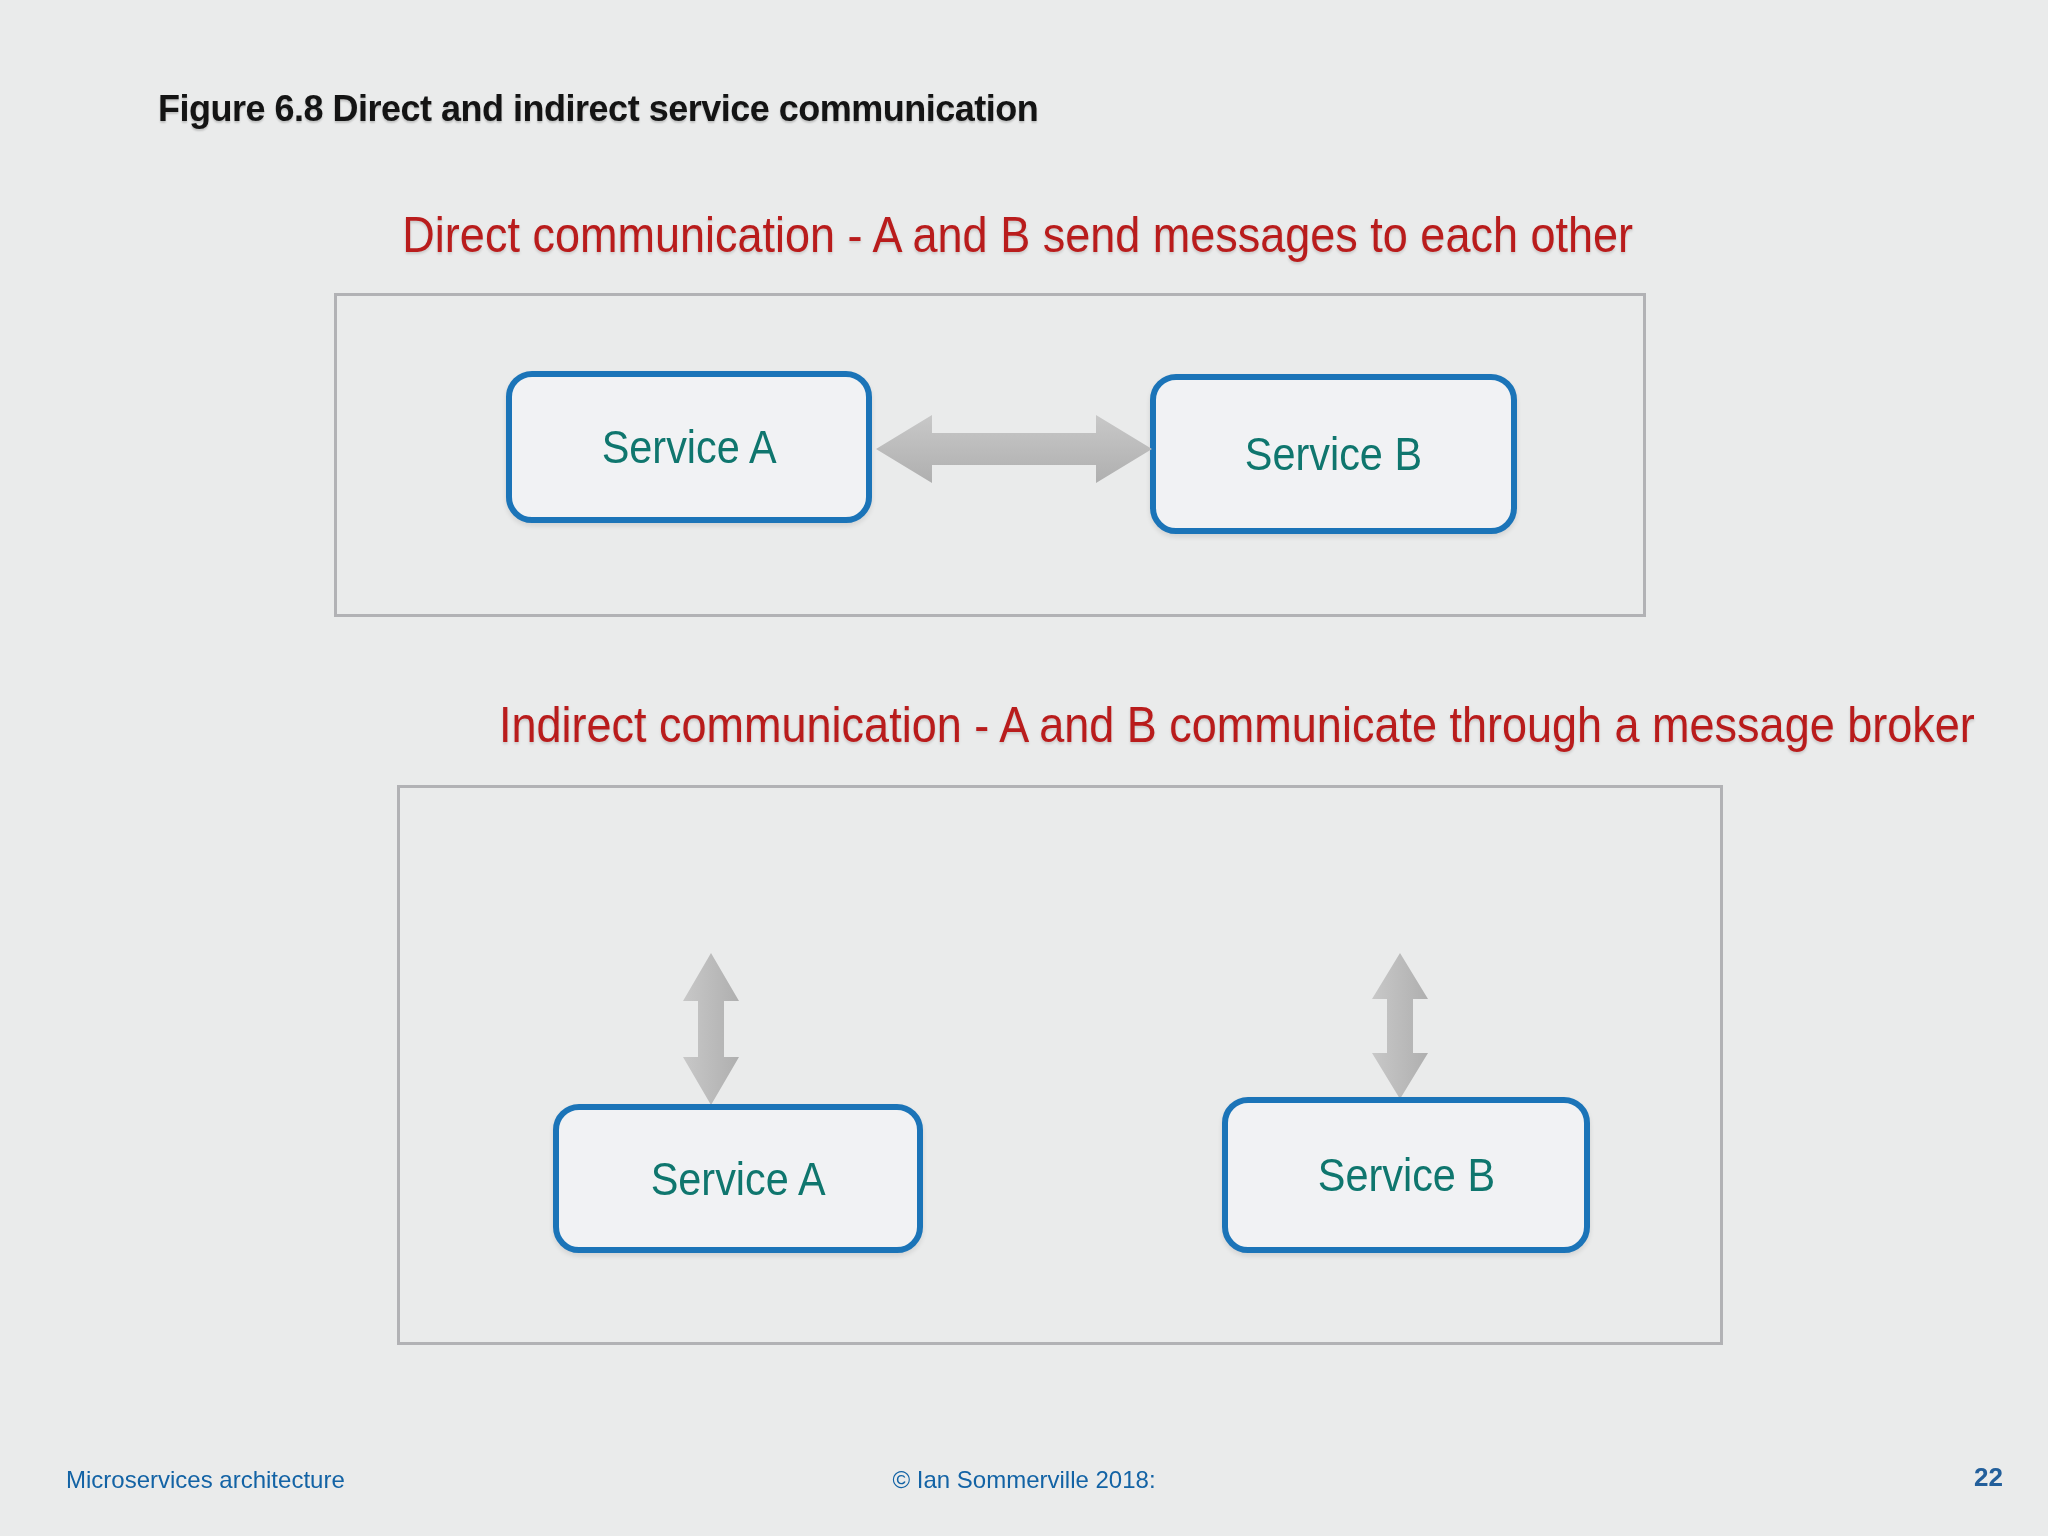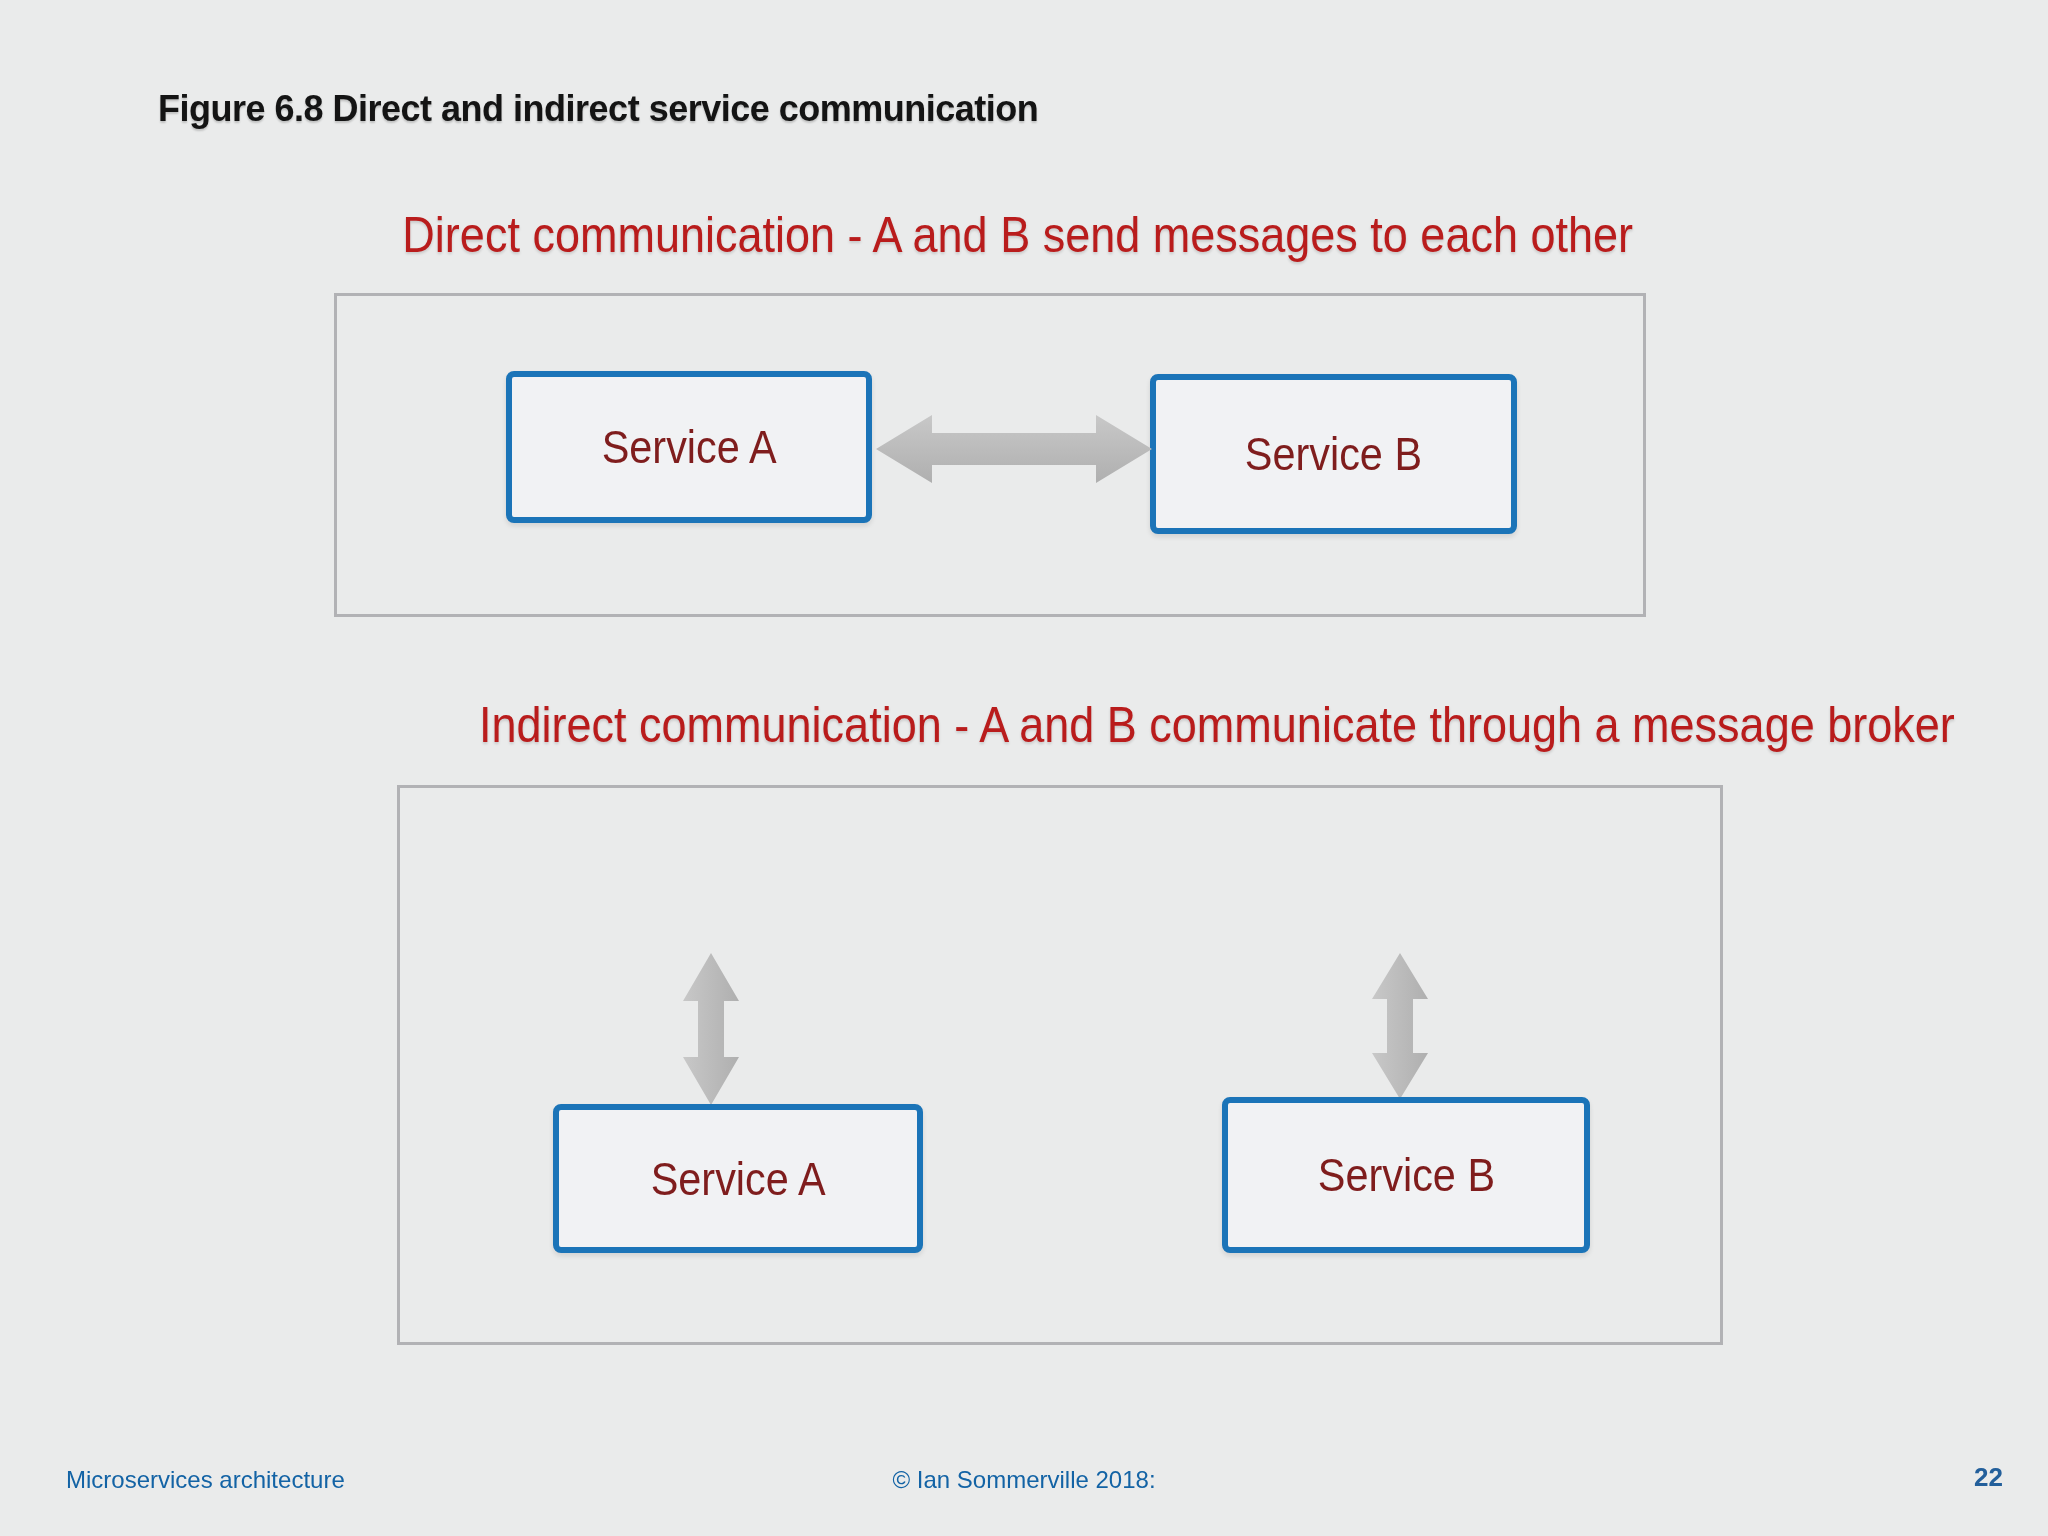--- a/index.html
+++ b/index.html
@@ -42,28 +42,28 @@
 
   .frame {
     position: absolute;
     border: 3px solid #B2B2B5;
     background: transparent;
   }
 
   .service-node {
     position: absolute;
     border: 6px solid #1B74B8;
-    border-radius: 8px;
+    border-radius: 26px;
     background: #F1F2F4;
     box-shadow: 0 3px 5px rgba(0,0,0,0.10);
     display: flex;
     align-items: center;
     justify-content: center;
     font-size: 46px;
-    color: #7f1d1d;
+    color: #0f766e;
   }
   .service-node .narrow,
   .broker-node .narrow {
     display: inline-block;
     transform: scaleX(0.9);
     transform-origin: 50% 50%;
     white-space: nowrap;
   }
 
   .broker-node {
@@ -100,21 +100,21 @@
     margin-left: 35px;
   }
 
   
   #h1       { left: 334px;  width: 1306px; top: 206px; }
   #frame1   { left: 334px;  top: 293px;  width: 1306px; height: 318px; }
   #svcA1    { left: 506px;  top: 371px;  width: 354px;  height: 140px; }
   #svcB1    { left: 1150px; top: 374px;  width: 355px;  height: 148px; }
   #harrow   { left: 876px;  top: 415px; }
 
-  #h2       { left: 397px;  width: 1320px; top: 696px; }
+  #h2       { left: 417px;  width: 1320px; top: 696px; }
   #frame2   { left: 397px;  top: 785px;  width: 1320px; height: 554px; }
   #broker   { left: 583px;  top: 843px;  width: 955px;  height: 100px; }
   #varrowL  { left: 683px;  top: 953px; }
   #varrowR  { left: 1372px; top: 953px; }
   #svcA2    { left: 553px;  top: 1104px; width: 358px;  height: 137px; }
   #svcB2    { left: 1222px; top: 1097px; width: 356px;  height: 144px; }
 </style>
 </head>
 <body>
 

